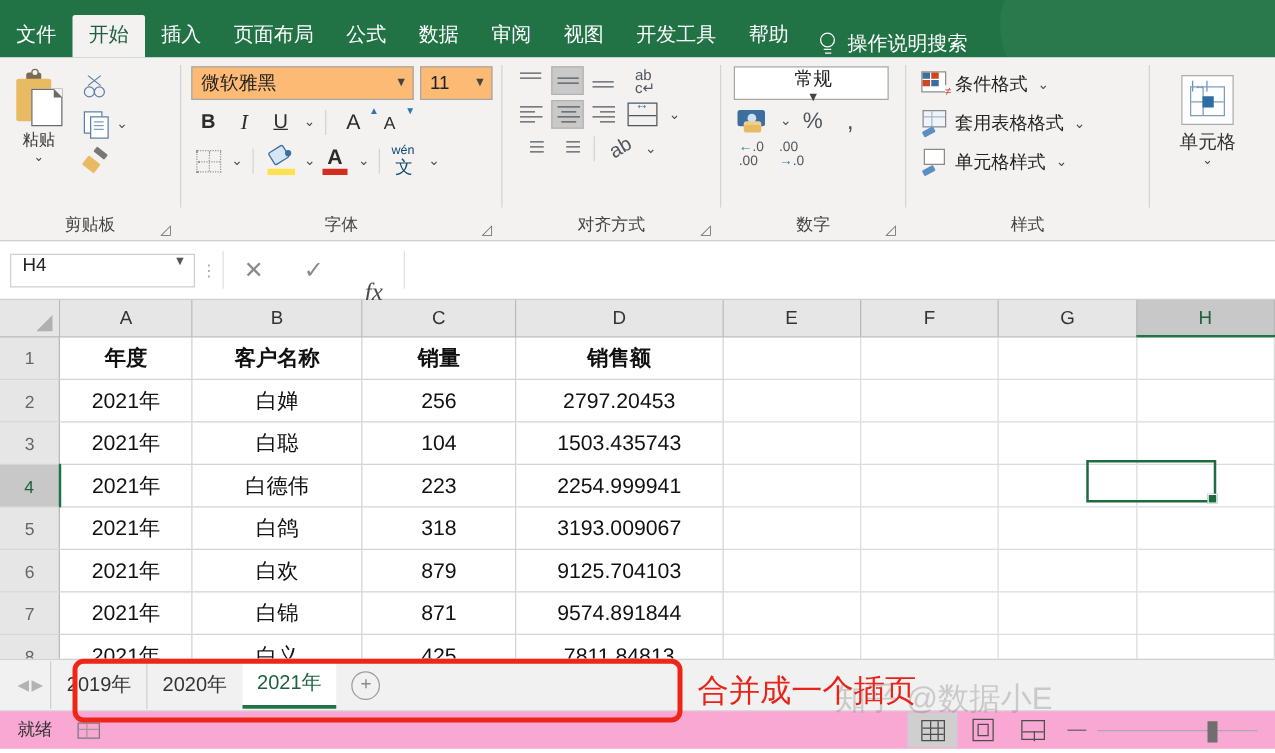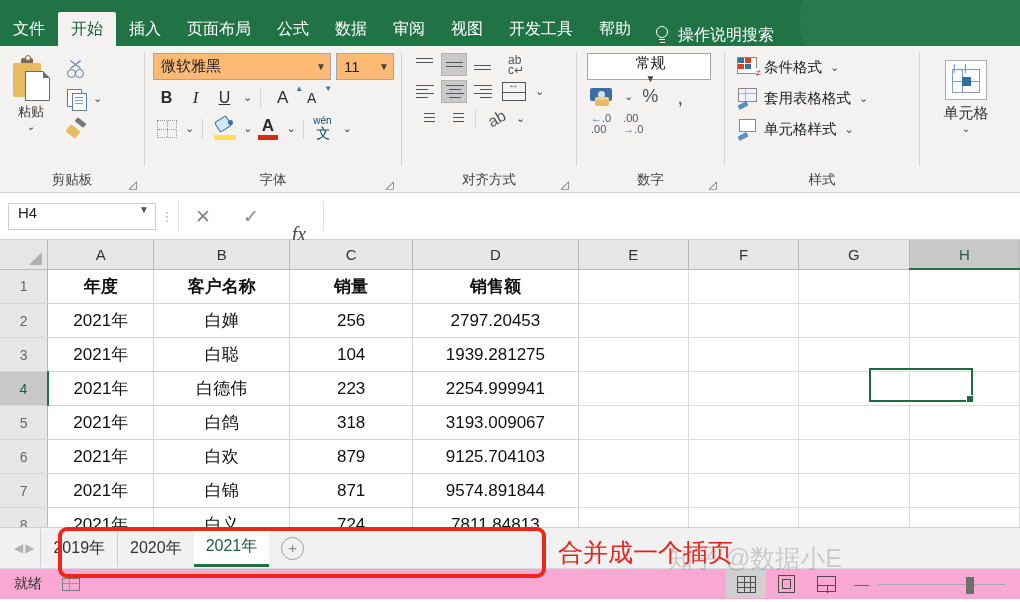--- a/index.html
+++ b/index.html
@@ -650,21 +650,21 @@
       <td class="cell empty"></td>
       <td class="cell empty"></td>
       <td class="cell empty"></td>
       <td class="cell empty"></td>
     </tr>
     <tr>
       <td class="rowh">3</td>
       <td class="cell">2021年</td>
       <td class="cell">白聪</td>
       <td class="cell">104</td>
-      <td class="cell">1939.281275</td>
+      <td class="cell">1503.435743</td>
       <td class="cell empty"></td>
       <td class="cell empty"></td>
       <td class="cell empty"></td>
       <td class="cell empty"></td>
     </tr>
     <tr>
       <td class="rowh sel">4</td>
       <td class="cell">2021年</td>
       <td class="cell">白德伟</td>
       <td class="cell">223</td>
@@ -704,21 +704,21 @@
       <td class="cell">9574.891844</td>
       <td class="cell empty"></td>
       <td class="cell empty"></td>
       <td class="cell empty"></td>
       <td class="cell empty"></td>
     </tr>
     <tr>
       <td class="rowh">8</td>
       <td class="cell">2021年</td>
       <td class="cell">白义</td>
-      <td class="cell">724</td>
+      <td class="cell">425</td>
       <td class="cell">7811.84813</td>
       <td class="cell empty"></td>
       <td class="cell empty"></td>
       <td class="cell empty"></td>
       <td class="cell empty"></td>
     </tr>
   </tbody>
     </table>
   <div class="selbox" style="left:869px;top:128px;width:104px;height:34px;">
     <span class="handle"></span>

